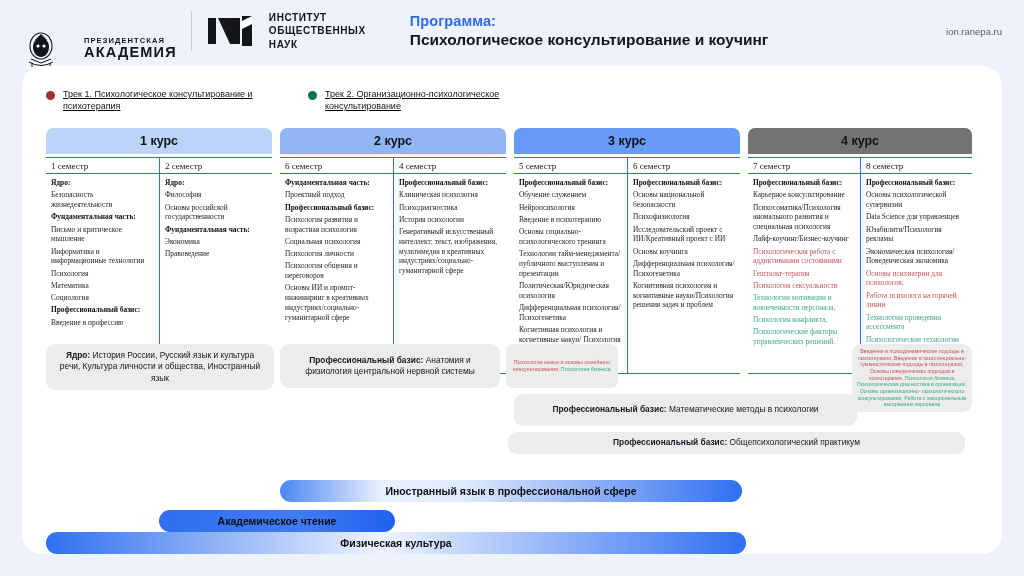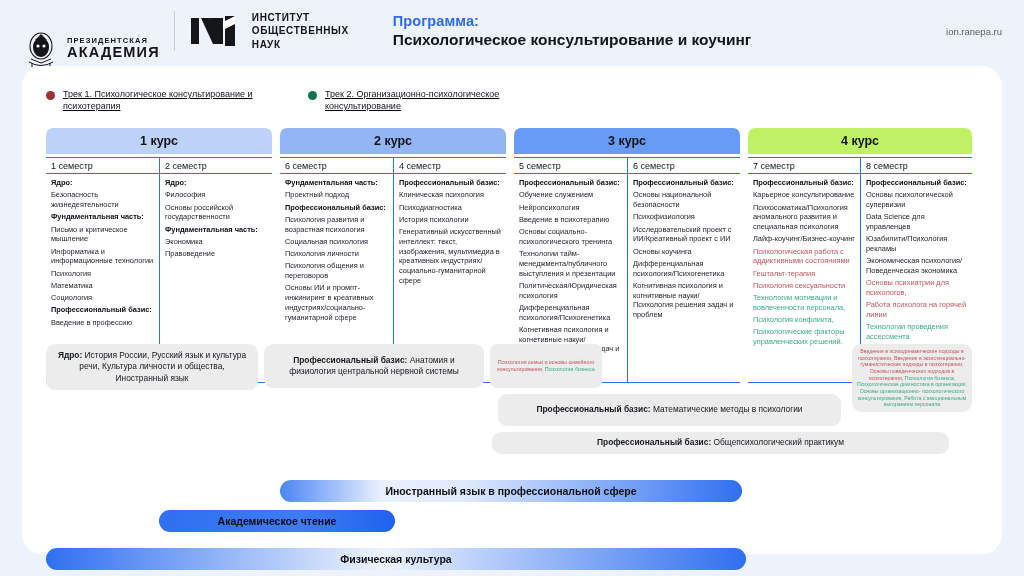--- a/index.html
+++ b/index.html
@@ -9,21 +9,21 @@
     background: #eef2fb;
     overflow: hidden;
   }
   #root { position: relative; width: 1024px; height: 576px; background: #eef2fb; }
 
   
   .header {
     position: absolute; left: 0; top: 0; width: 1024px; height: 62px;
     display: flex; align-items: center; padding: 0 22px;
   }
-  .logo-ranepa { display: flex; align-items: center; gap: 7px; margin-top: 36px; }
+  .logo-ranepa { display: flex; align-items: center; gap: 24px; margin-top: 36px; }
   .crest { width: 38px; height: 40px; }
   .ranepa-text { line-height: 1.05; }
   .ranepa-text .l1 { font-size: 7.5px; font-weight: 700; letter-spacing: 1.1px; color: #15161a; }
   .ranepa-text .l2 { font-size: 14.5px; font-weight: 700; letter-spacing: 1.2px; color: #15161a; }
   .vrule { width: 1px; height: 40px; background: #c8cdd8; margin: 0 14px; }
   .logo-ion { display: flex; align-items: center; gap: 7px; }
   .ion-mark { width: 56px; height: 34px; }
   .ion-text { font-size: 10px; font-weight: 700; line-height: 1.35; letter-spacing: .6px; color: #15161a; }
   .prog-block { margin-left: 44px; }
   .prog-label { font-size: 14.5px; font-weight: 700; color: #2f6bf2; letter-spacing: .1px; }
@@ -49,24 +49,24 @@
   .grid { position: absolute; left: 24px; top: 62px; width: 926px; }
   .course-row { display: flex; gap: 8px; text-align: right; }
   .course-cell {
     height: 26px; border-radius: 7px 7px 0 0;
     display: flex; align-items: center; justify-content: center;
     font-size: 12.5px; font-weight: 700; color: #10131a;
   }
   .c1 { width: 228px; background: #bcd3f7; }
   .c2 { width: 228px; background: #92b6f3; }
   .c3 { width: 228px; background: #679bf5; }
-  .c4 { width: 226px; background: #bef264; }
+  .c4 { width: 226px; background: #737373; }
 
   .sem-row { display: flex; gap: 8px; margin-top: 3px; }
-  .sem-group { display: flex; width: 228px; }
+  .sem-group { display: flex; width: 228px; font-family: Liberation Serif, serif; }
   .sem-group.last { width: 226px; }
   .sem-col { width: 50%; display: flex; flex-direction: column; }
   .sem-head {
     font-size: 9px; color: #10131a; padding: 3px 4px 3px 5px;
     border-top: 1.3px solid #2f6ff0; border-bottom: 1.3px solid #2f6ff0;
     height: 17px;
   }
   .sem-col + .sem-col .sem-head,
   .sem-col + .sem-col .sem-body { border-left: 1.3px solid #2f6ff0; }
   .sem-body {
@@ -82,21 +82,21 @@
   
   .lower { position: absolute; left: 24px; top: 278px; width: 926px; }
   .bar {
     background: #ececec; border-radius: 9px;
     font-size: 8.4px; color: #15181f; line-height: 1.35;
     display: flex; align-items: center; justify-content: center; text-align: center;
     padding: 5px 10px;
   }
   .bar b { font-weight: 700; }
   .row-a { display: flex; align-items: flex-start; gap: 6px; }
-  .yadro { width: 212px; height: 46px; }
+  .yadro { width: 228px; height: 46px; }
   .stack { flex: 1 1 auto; display: flex; flex-direction: column; gap: 6px; }
   .anat-line { display: flex; gap: 6px; align-items: stretch; }
   .bar-anat { width: 220px; height: 44px; }
   .bar-red { width: 112px; font-size: 5.3px; color: #c6545c; line-height: 1.28; padding: 4px 5px; border-radius: 7px; }
   .bar-red .t2c { color: #3aa98a; }
   .bar-teal {
     position: absolute; right: 0; top: 0; width: 120px; height: 68px;
     background: #ececec; border-radius: 9px; padding: 4px 5px;
     font-size: 5.2px; line-height: 1.28; color: #3aa98a; text-align: center;
   }
@@ -107,21 +107,21 @@
 
   .blue-bar {
     border-radius: 11px; height: 22px; color: #0d1016;
     font-size: 10.5px; font-weight: 700;
     display: flex; align-items: center; justify-content: center;
   }
   .bar-lang { width: 462px; margin-left: 234px; margin-top: 26px;
     background: linear-gradient(90deg,#4b86f4 0%,#eaf1fe 22%,#dfeafd 40%,#2f6ff0 100%); }
   .bar-acad { width: 236px; margin-left: 113px; margin-top: 8px;
     background: linear-gradient(90deg,#2f6ff0 0%,#3f7bf2 60%,#1f62ee 100%); }
-  .bar-phys { width: 700px; margin-left: 0px; margin-top: 16px;
+  .bar-phys { width: 700px; margin-left: 0px; margin-top: 0;
     background: linear-gradient(90deg,#2f6ff0 0%,#eef4fe 48%,#2f6ff0 100%); text-align: right; }
 </style>
 </head>
 <body>
 
 <div id="root">
 
   <div class="header">
 
     <div class="logo-ranepa">

